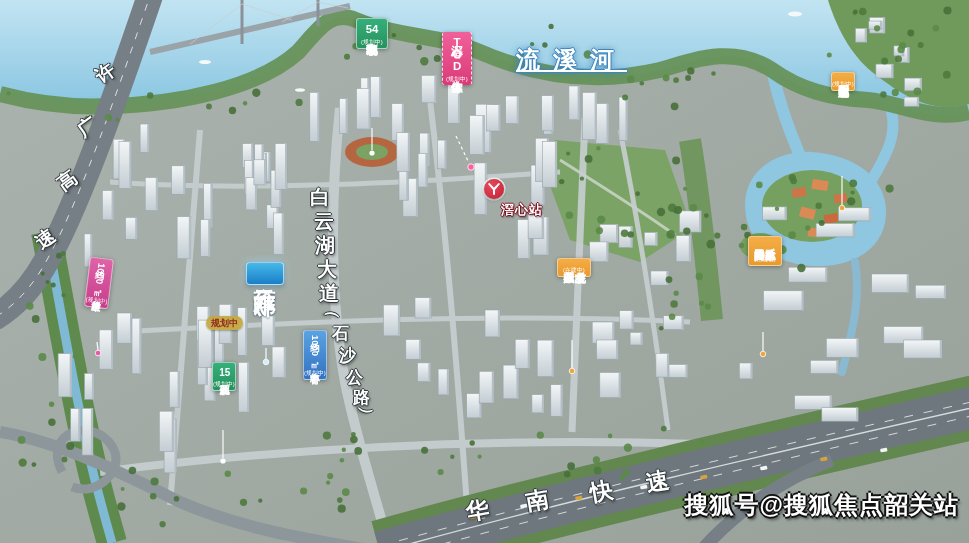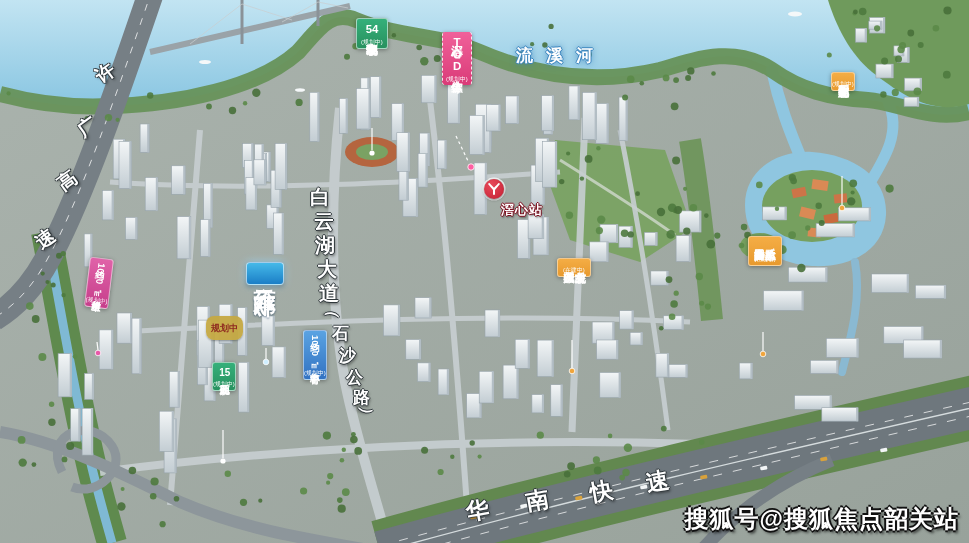--- a/index.html
+++ b/index.html
@@ -28,22 +28,22 @@
   .project-plate{background:linear-gradient(180deg,#45b9e9,#1b7ec6);border:1px solid rgba(255,255,255,.6);
      box-shadow:0 0 8px rgba(160,220,255,.8),0 2px 5px rgba(0,0,0,.4);border-radius:4px;}
   .pill{position:absolute;z-index:10;background:rgba(197,169,66,.95);color:#8f2a20;font-weight:bold;
      border-radius:8px;display:flex;align-items:center;justify-content:center;box-shadow:0 1px 2px rgba(0,0,0,.3);}
   
   .metro-badge{position:absolute;z-index:11;width:20px;height:20px;border-radius:50%;
      background:radial-gradient(circle at 35% 30%,#e84a5a,#c21f33);display:flex;align-items:center;justify-content:center;
      box-shadow:0 1px 3px rgba(0,0,0,.5),0 0 0 1.5px rgba(255,255,255,.85);}
   .station-name{position:absolute;z-index:11;font-size:13px;letter-spacing:1px;
      text-shadow:-1px 0 0 #7e1020,1px 0 0 #7e1020,0 -1px 0 #7e1020,0 1px 0 #7e1020,1px 2px 2px rgba(0,0,0,.5);margin-left:28px;}
-  .river-name{letter-spacing:13px;font-size:17px;
-     text-shadow:-1px 0 0 #3d86bf,1px 0 0 #3d86bf,0 -1px 0 #3d86bf,0 1px 0 #3d86bf,0 0 7px #2e77b5;}
+  .river-name{letter-spacing:13px;font-size:24px;
+     text-shadow:-1px 0 0 #3d86bf,1px 0 0 #3d86bf,0 -1px 0 #3d86bf,0 1px 0 #3d86bf,0 0 7px #2e77b5;text-decoration:underline;}
   .rchar{position:absolute;z-index:9;}
   .watermark{position:absolute;z-index:20;font-size:24px;letter-spacing:1px;
      text-shadow:-2px 0 0 #111,2px 0 0 #111,0 -2px 0 #111,0 2px 0 #111,2px 3px 3px rgba(0,0,0,.7);}
   svg.leaders{position:absolute;left:0;top:0;z-index:8;pointer-events:none;}
 </style>
 </head>
 <body>
 
 <div class="stage">
 
@@ -610,21 +610,21 @@
       <span>北京中关村</span>
       <span>低碳产业园</span>
     </span>
     <span class="status">(在建中)</span>
   </div>
 
   <div class="vlabel project-plate" style="left:246px;top:262px;width:32px;padding:6px 2px;">
     <span class="vtext" style="font-size:23px;letter-spacing:3px;text-shadow:0 1px 2px rgba(0,40,80,.5);">雍云邸</span>
   </div>
 
-  <div class="pill" style="left:206px;top:316px;width:37px;height:24px;font-size:9px;">
+  <div class="pill" style="left:206px;top:316px;width:37px;height:14px;font-size:9px;">
     <span>规划中</span>
   </div>
 
   <div class="vlabel magenta-plate" style="left:87px;top:258px;width:18px;transform:rotate(7deg);">
     <span class="vtext" style="font-size:9.5px;">约1000㎡生鲜超市</span>
     <span class="status">(规划中)</span>
   </div>
 
   <div class="vlabel green-plate" style="left:212px;top:362px;width:18px;">
     <span class="vtext" style="font-size:10px;"><span class="combine">15</span><span>班幼儿园</span></span>
@@ -658,14 +658,14 @@
   <span class="rchar outline" style="left:96px;top:60px;font-size:19px;transform:rotate(-36deg);">许</span>
   <span class="rchar outline" style="left:78px;top:114px;font-size:19px;transform:rotate(-36deg);">广</span>
   <span class="rchar outline" style="left:58px;top:168px;font-size:19px;transform:rotate(-36deg);">高</span>
   <span class="rchar outline" style="left:36px;top:226px;font-size:19px;transform:rotate(-36deg);">速</span>
 
   <span class="rchar outline" style="left:466px;top:495px;font-size:23px;transform:rotate(-10deg);">华</span>
   <span class="rchar outline" style="left:526px;top:485px;font-size:23px;transform:rotate(-10deg);">南</span>
   <span class="rchar outline" style="left:590px;top:476px;font-size:23px;transform:rotate(-10deg);">快</span>
   <span class="rchar outline" style="left:646px;top:466px;font-size:23px;transform:rotate(-10deg);">速</span>
 
-  <div class="watermark outline" style="right:10px;bottom:8px;">搜狐号@搜狐焦点韶关站</div>
+  <div class="watermark outline" style="right:10px;bottom:22px;">搜狐号@搜狐焦点韶关站</div>
 </div>
 
 </body></html>

